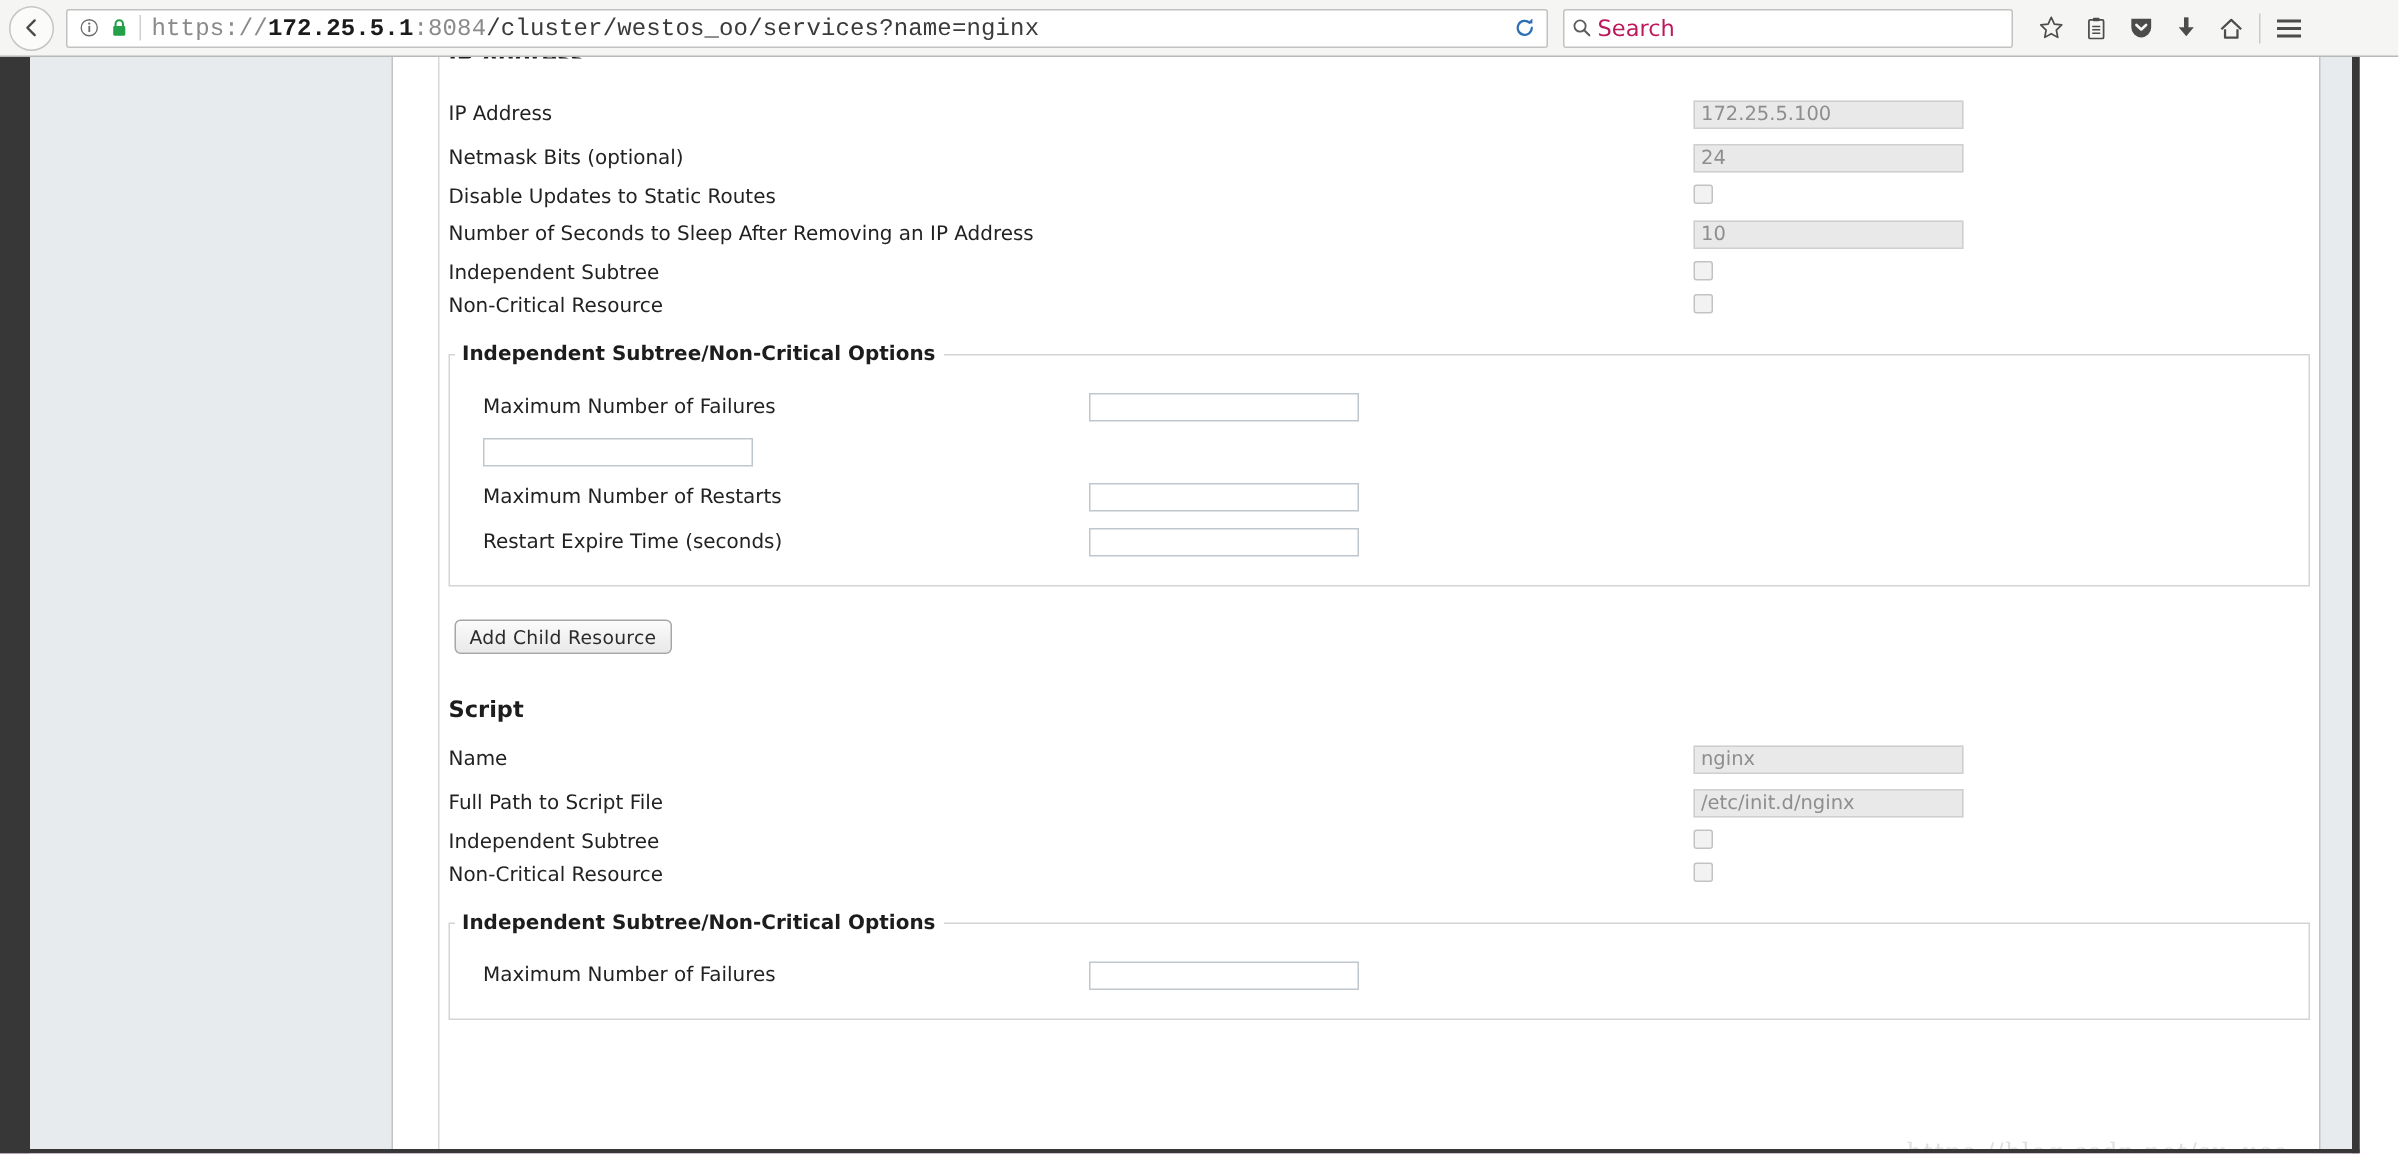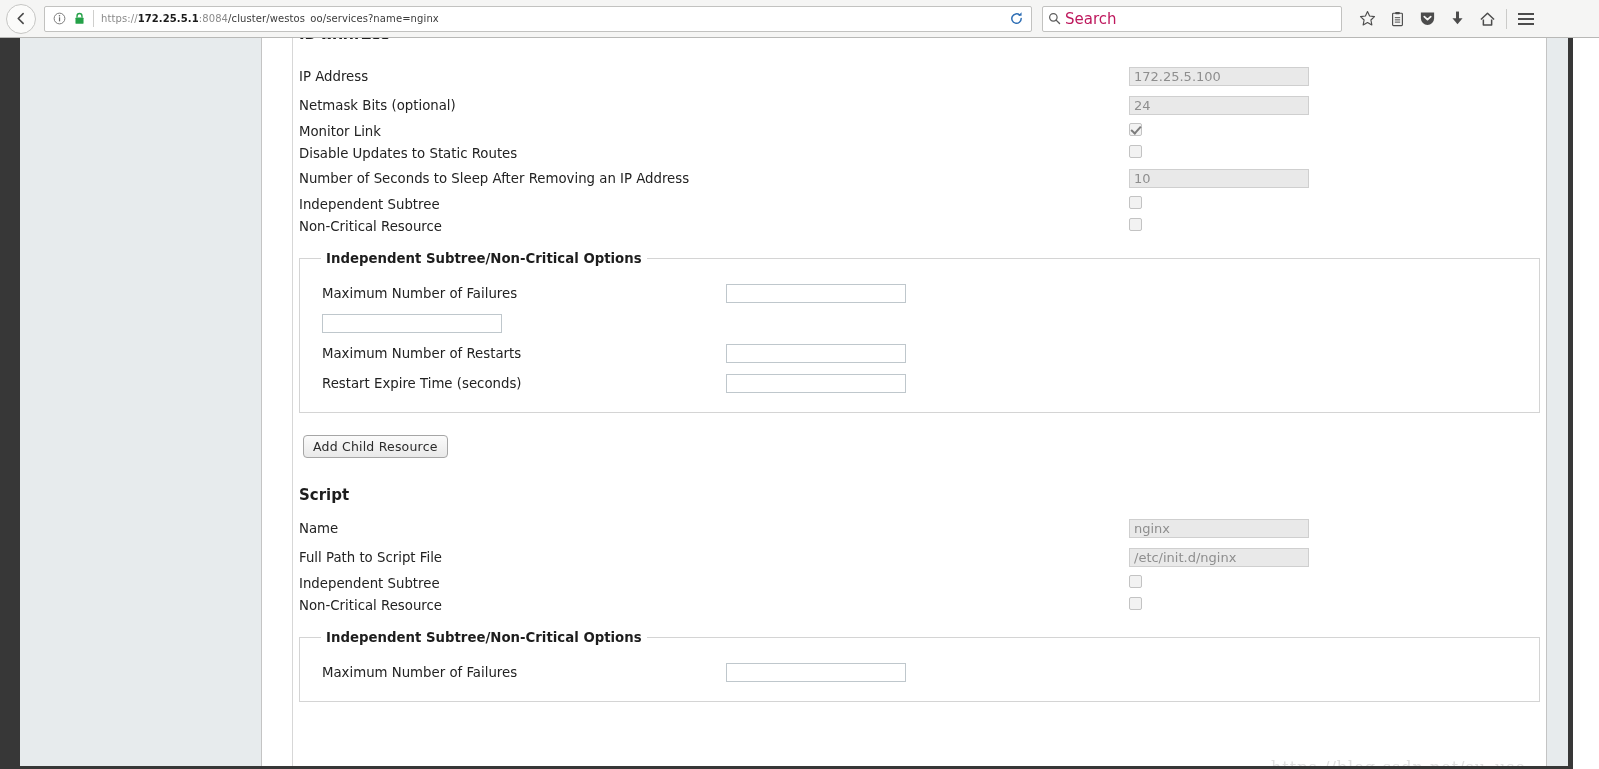--- a/index.html
+++ b/index.html
@@ -69,25 +69,26 @@
     display: flex; align-items: center; justify-content: center;
   }
   .url-sep {
     width: 1px; height: 17px;
     background: #cfcfcd;
     margin: 0 7px;
     flex: none;
   }
   .url-text {
     flex: 1;
-    font-size: 10px;
+    font-size: 16px;
     color: #3b3b3b;
     white-space: nowrap;
     overflow: hidden;
     letter-spacing: 0.1px;
+    font-family: Liberation Mono, monospace;
   }
   .url-text .dim { color: #8a8a8a; }
   .url-text .host { color: #1b1b1b; font-weight: bold; }
   .reload-btn {
     width: 26px; height: 26px;
     flex: none;
     display: flex; align-items: center; justify-content: center;
     color: #2f6fb5;
     font-size: 16px;
     margin-right: 2px;
@@ -275,21 +276,21 @@
     margin: 14px 6px 0 6px;
     border: 1px solid #d4d4d4;
     padding: 12px 0 14px 0;
     background: #ffffff;
   }
   fieldset.opts > legend {
     font-size: 13.3px;
     font-weight: bold;
     color: #1d1d1d;
     padding: 0 5px;
-    margin-left: 21px;
+    margin-left: 3px;
   }
   .opt-row {
     display: flex;
     align-items: center;
     height: 30px;
     padding-left: 22px;
   }
   .opt-row .lbl {
     width: 404px;
     font-size: 13.3px;
@@ -435,24 +436,20 @@
         <div class="resource-block">
           <div class="section-head clipped">IP Address</div>
           <div style="height: 24px;"></div>
           <div class="form-row" style="min-height: 29px;">
             <div class="lbl">IP Address</div>
             <div class="ctl"><input class="txt" type="text" disabled="" value="172.25.5.100" style=""></div>
           </div>
           <div class="form-row" style="min-height: 29px;">
             <div class="lbl">Netmask Bits (optional)</div>
             <div class="ctl"><input class="txt" type="text" disabled="" value="24" style=""></div>
-          </div>
-          <div class="form-row" style="min-height: 22px;">
-            <div class="lbl">Monitor Link</div>
-            <div class="ctl"><span class="cbx checked"></span></div>
           </div>
           <div class="form-row" style="min-height: 22px;">
             <div class="lbl">Disable Updates to Static Routes</div>
             <div class="ctl"><span class="cbx"></span></div>
           </div>
           <div class="form-row" style="min-height: 29px;">
             <div class="lbl">Number of Seconds to Sleep After Removing an IP Address</div>
             <div class="ctl"><input class="txt" type="text" disabled="" value="10" style=""></div>
           </div>
           <div class="form-row" style="min-height: 22px;">

